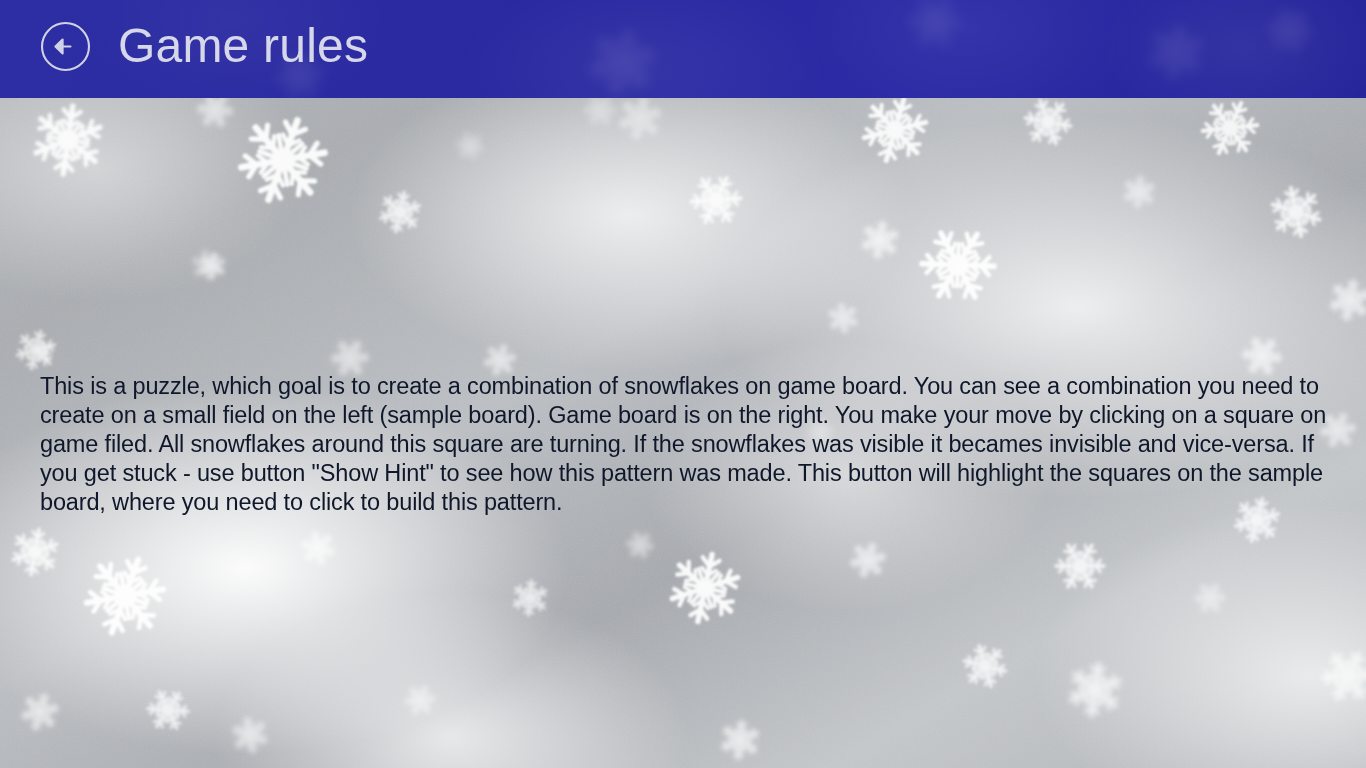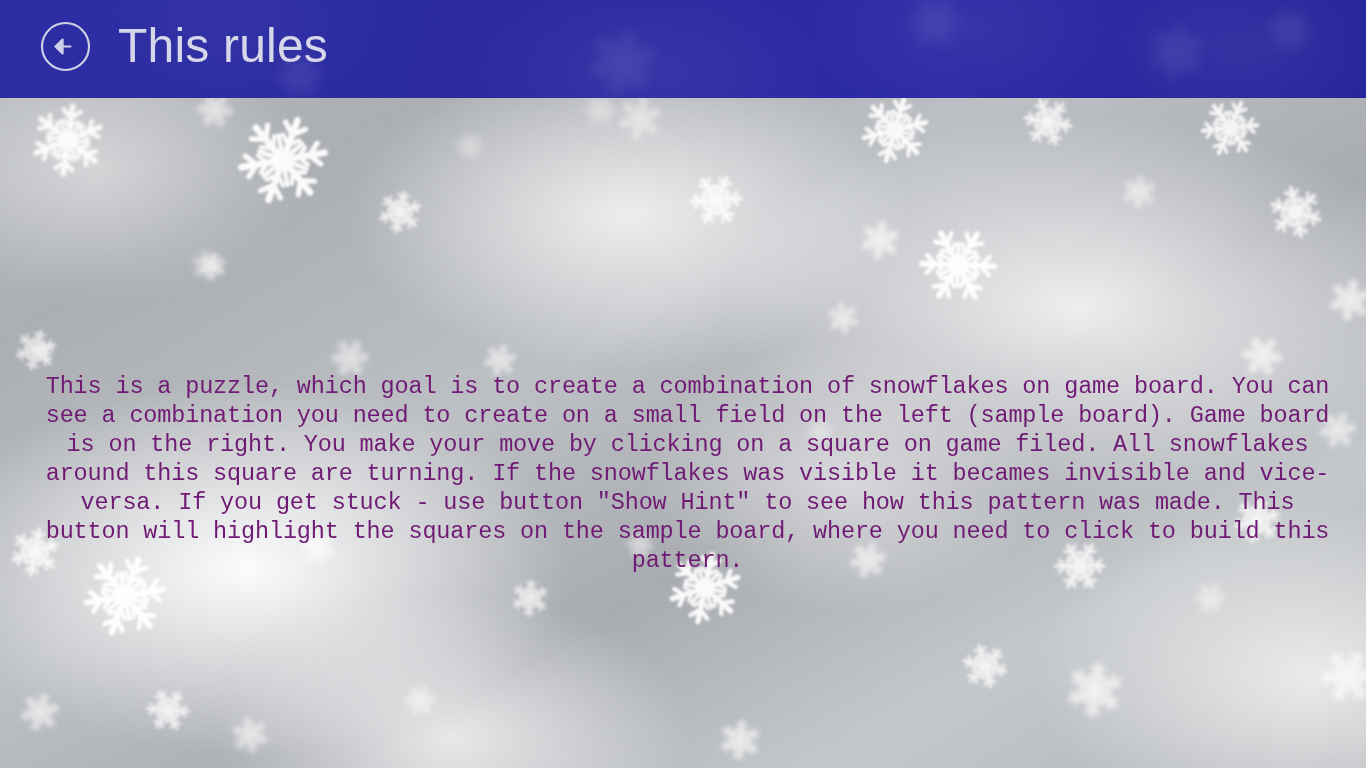--- a/index.html
+++ b/index.html
@@ -105,25 +105,25 @@
     white-space: nowrap;
     user-select: none;
   }
 
   
   .rules-body {
     position: absolute;
     left: 40px;
     top: 372px;
     width: 1295px;
-    font-family: Liberation Mono, monospace;
+    font-family: Liberation Sans, sans-serif;
     font-size: 23.5px;
     line-height: 29px;
-    color: #701a75;
-    text-align: center;
+    color: #0f172a;
+    text-align: left;
     letter-spacing: -0.15px;
     text-rendering: optimizeLegibility;
   }
 </style>
 </head>
 <body>
 
 <div id="app">
 
   <div class="snow-bg"></div>
@@ -2738,18 +2738,18 @@
           </svg></div>
       </div>
 
     <button class="back-button" aria-label="Back">
       <svg width="55" height="55" viewBox="0 0 55 55">
         <circle cx="27.5" cy="27.5" r="23.5" fill="none" stroke="#cfd2e6" stroke-width="2.1"></circle>
         <path d="M32.5 27.5 H18.2 M24.6 20.6 L17.4 27.5 L24.6 34.4 Z" fill="#cfd2e6" stroke="#cfd2e6" stroke-width="2.1" stroke-linejoin="round" stroke-linecap="round"></path>
       </svg>
     </button>
 
-    <div class="page-title">This rules</div>
+    <div class="page-title">Game rules</div>
   </div>
 
   <div class="rules-body">This is a puzzle, which goal is to create a combination of snowflakes on game board. You can see a combination you need to create on a small field on the left (sample board). Game board is on the right. You make your move by clicking on a square on game filed. All snowflakes around this square are turning. If the snowflakes was visible it becames invisible and vice-versa. If you get stuck - use button "Show Hint" to see how this pattern was made. This button will highlight the squares on the sample board, where you need to click to build this pattern.</div>
 
 </div>
 
 </body></html>

